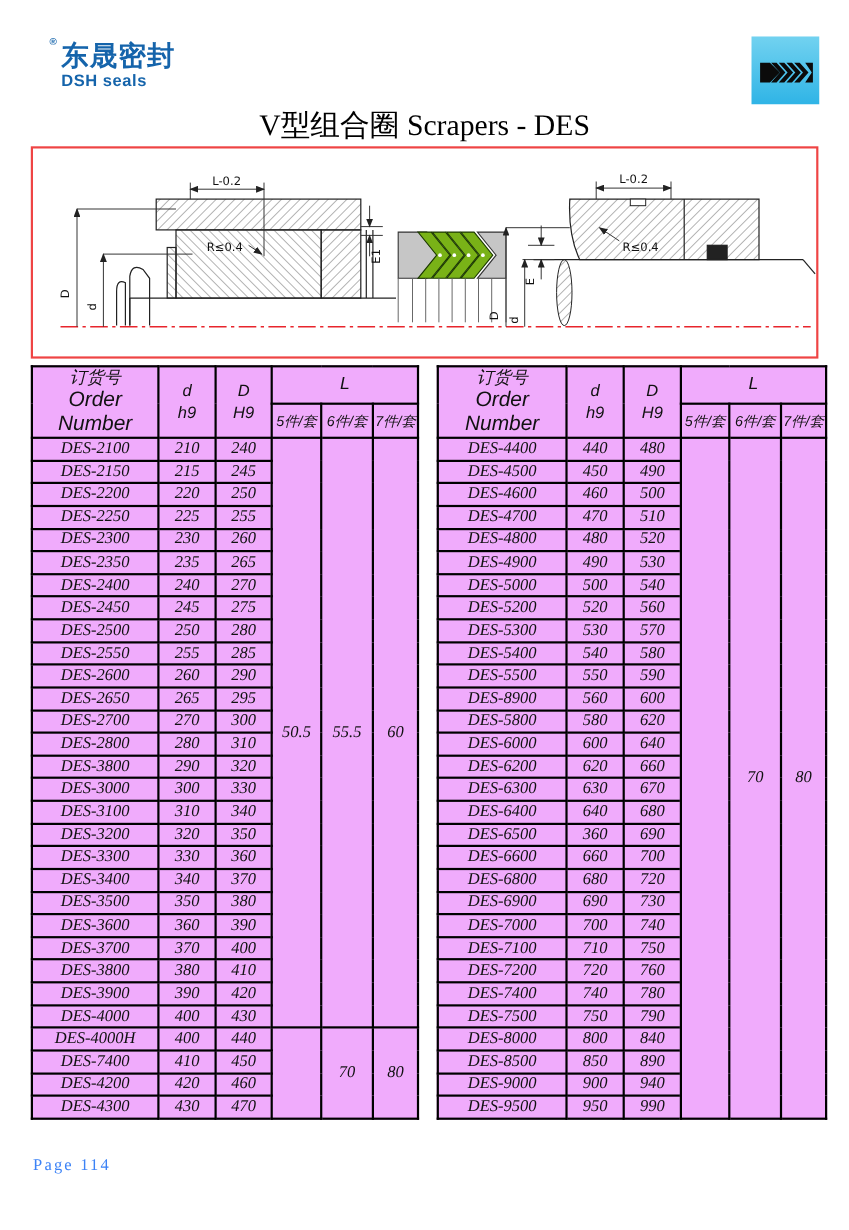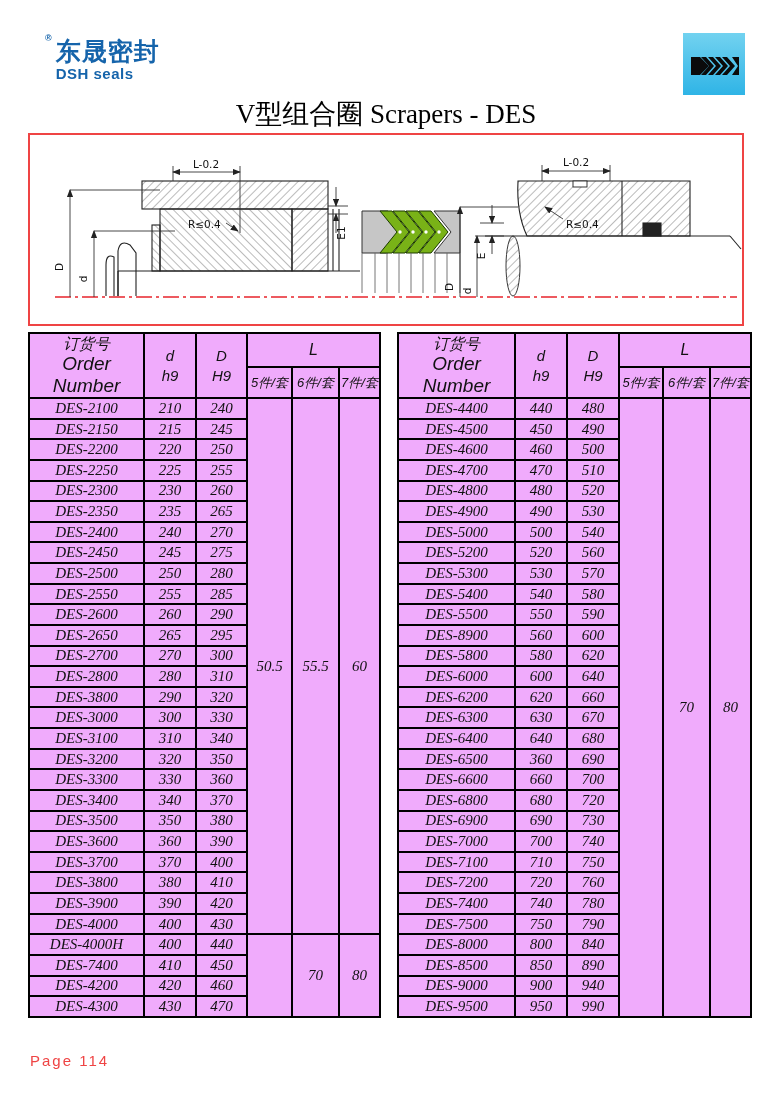--- a/index.html
+++ b/index.html
@@ -30,22 +30,22 @@
   .spec th,.spec td{border:2px solid #000;padding:0;text-align:center;vertical-align:middle;overflow:hidden;}
   .spec thead th{font-family:"Liberation Sans",sans-serif;font-weight:normal;}
   .h-cn{font-size:15.5px;line-height:1.25;}
   .h-en{font-size:19px;line-height:1.15;}
   .th-dim{font-size:15px;line-height:1.3;}
   .th-L{font-size:16px;height:22px;}
   .th-sub{font-size:13px;height:20px;}
   .spec td{font-family:"Liberation Serif",serif;font-size:15px;height:18px;line-height:17px;}
   .c-l{font-size:15px;}
 
-  .footer{position:absolute;left:30px;top:1052px;font-family:Liberation Sans, sans-serif;
-          font-size:15px;letter-spacing:2px;color:#ef4444;}
+  .footer{position:absolute;left:30px;top:1052px;font-family:Liberation Serif, serif;
+          font-size:15px;letter-spacing:2px;color:#3b82f6;}
 </style>
 </head>
 <body>
 
 <div class="page">
 
   <div class="logo">
     <span class="logo-reg">®</span>
     <div class="logo-txt">
       <div class="logo-cn">东晟密封</div>

